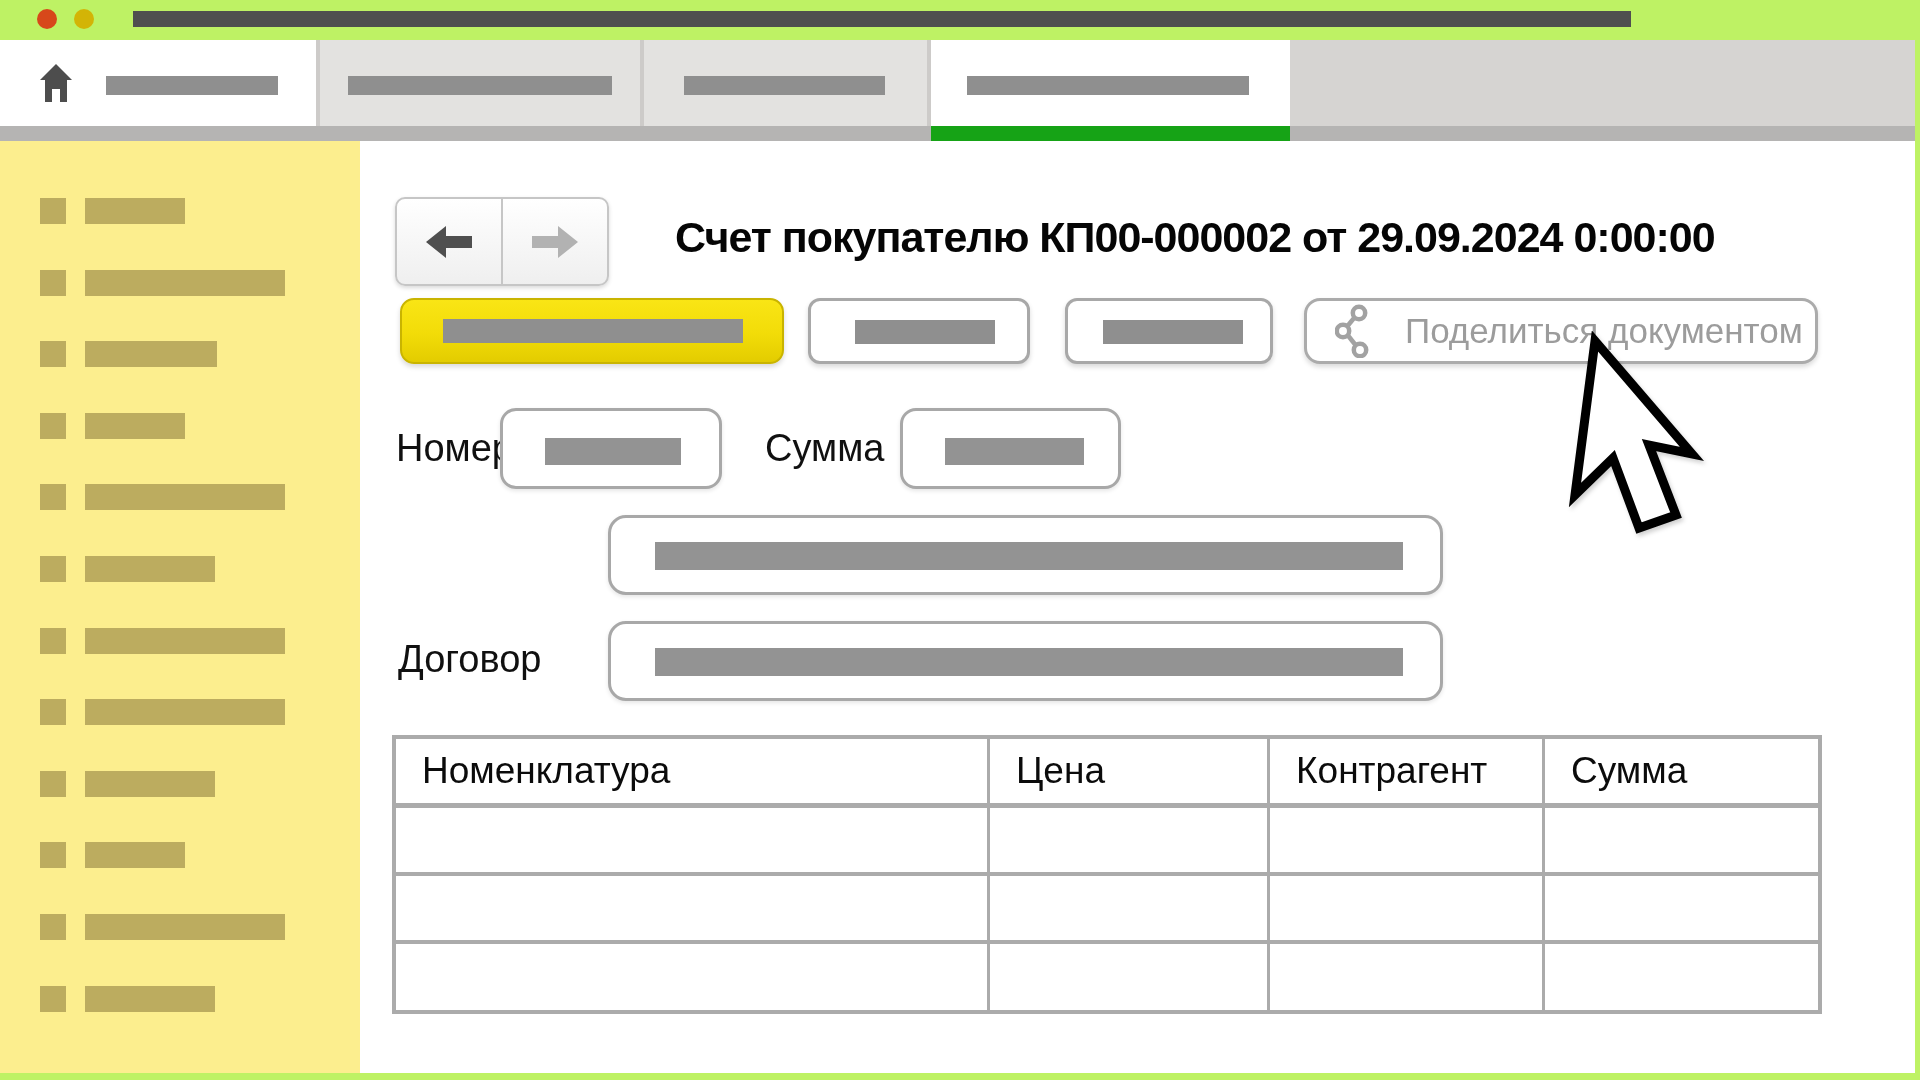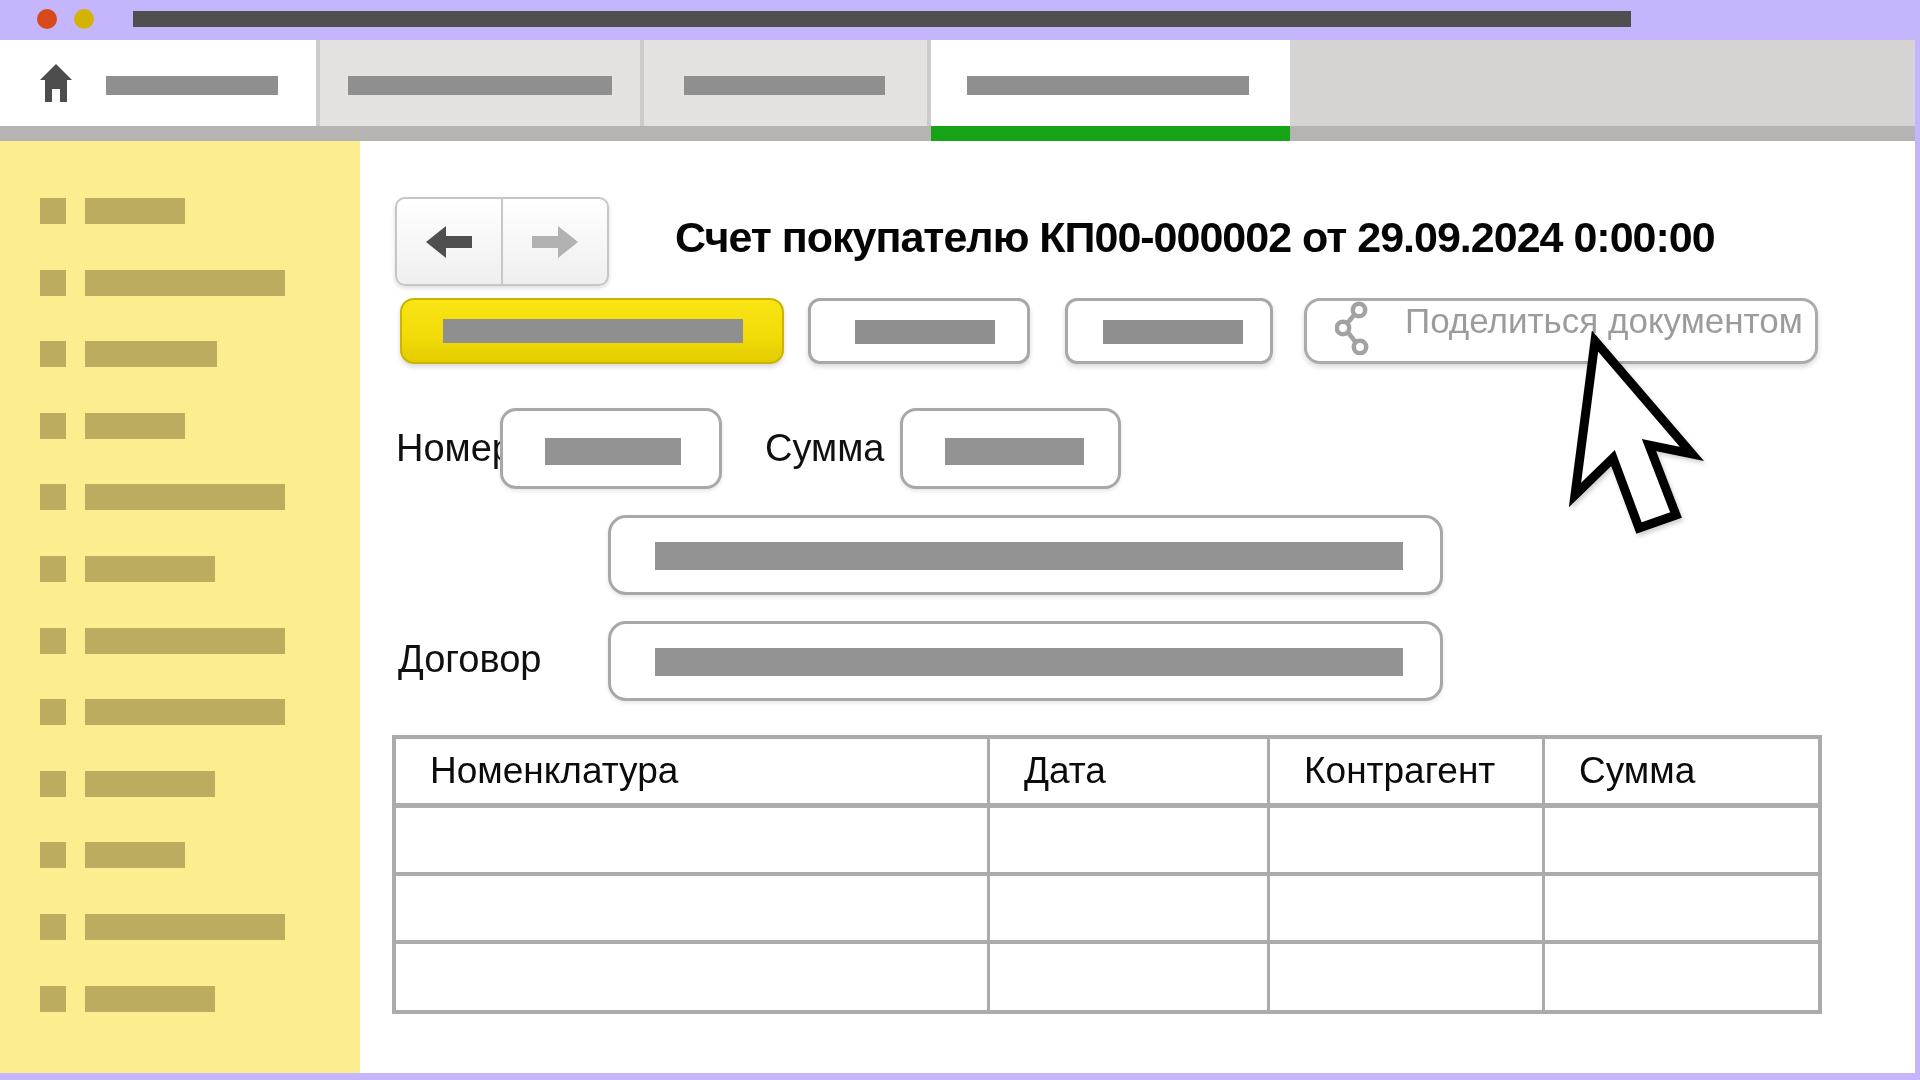--- a/index.html
+++ b/index.html
@@ -1,16 +1,16 @@
 <!DOCTYPE html>
 <html><head>
 <meta charset="utf-8">
 <style>
   html,body{margin:0;padding:0;background:#fff;}
-  #app{position:relative;width:1920px;height:1080px;background:#c4b5fd;overflow:hidden;
+  #app{position:relative;width:1920px;height:1080px;background:#bef264;overflow:hidden;
        font-family:"Liberation Sans",sans-serif;}
   
   .dot{position:absolute;top:9px;width:20px;height:20px;border-radius:50%;}
   .dot-red{left:37px;background:#D7481A;}
   .dot-yellow{left:74px;background:#D3B406;}
   .dark-bar{position:absolute;left:133px;top:11px;width:1498px;height:16px;background:#4F4F4F;}
   
   .tabbar{position:absolute;left:0;top:40px;width:1915px;height:86px;background:#CDCBC9;}
   .tab{position:absolute;top:0;height:86px;}
   .tab-white{background:#FFFFFF;}
@@ -35,35 +35,35 @@
   .page-title{position:absolute;left:675px;top:213px;font-size:43px;font-weight:bold;color:#050505;
               letter-spacing:-1px;white-space:nowrap;}
   .btn{position:absolute;top:298px;height:66px;box-sizing:border-box;border-radius:12px;
        box-shadow:0 3px 5px rgba(0,0,0,.15);}
   .btn-primary{left:400px;width:384px;border:2px solid #C9B400;border-radius:14px;
        background:linear-gradient(180deg,#F9E515 0%,#F2DC08 55%,#E3CC00 100%);}
   .btn-outline{background:#FFFFFF;border:3px solid #A8A8A8;}
   .btn-sec1{left:808px;width:222px;}
   .btn-sec2{left:1065px;width:208px;}
   .btn-share{left:1304px;width:514px;border:3px solid #ABABAB;border-radius:16px;background:#fff;
-       display:flex;}
+       display:flex;align-items:center;}
   .share-label{margin-left:36px;font-size:35px;color:#9C9C9C;white-space:nowrap;}
   .share-svg{margin-left:28px;flex:0 0 auto;}
   .ph{position:absolute;background:#8F8F8F;}
   .label{position:absolute;font-size:38px;color:#101010;white-space:nowrap;}
   .input{position:absolute;background:#fff;border:3px solid #A8A8A8;border-radius:16px;
          box-sizing:border-box;box-shadow:0 2px 4px rgba(0,0,0,.10);}
   .input .ph{background:#939393;}
   
   .doc-table{position:absolute;left:392px;top:735px;width:1422px;border:4px solid #ABABAB;
              background:#fff;box-sizing:content-box;}
   .thead{display:grid;grid-template-columns:594px 280px 275px 265px;height:64px;
          border-bottom:5px solid #ABABAB;}
   .thcell{border-right:3px solid #ABABAB;box-sizing:border-box;font-size:37px;color:#0B0B0B;
-          line-height:64px;padding-left:34px;overflow:hidden;}
+          line-height:64px;padding-left:26px;overflow:hidden;}
   .thcell:last-child{border-right:none;}
   .trow{display:grid;grid-template-columns:594px 280px 275px 265px;height:68px;
         border-bottom:4px solid #ABABAB;box-sizing:border-box;}
   .trow.last{border-bottom:none;height:66px;}
   .tcell{border-right:3px solid #ABABAB;box-sizing:border-box;}
   .tcell:last-child{border-right:none;}
   
   .cursor{position:absolute;left:1563px;top:331px;filter:drop-shadow(2px 3px 2px rgba(0,0,0,.18));}
 </style>
 </head>
@@ -200,21 +200,21 @@
   </div>
 
   <div class="label" style="left:398px;top:638px;">Договор</div>
   <div class="input" style="left:608px;top:621px;width:835px;height:80px;border-radius:18px;">
     <div class="ph" style="left:44px;top:24px;width:748px;height:28px;"></div>
   </div>
 
   <div class="doc-table">
     <div class="thead">
       <div class="thcell">Номенклатура</div>
-      <div class="thcell">Дата</div>
+      <div class="thcell">Цена</div>
       <div class="thcell">Контрагент</div>
       <div class="thcell">Сумма</div>
     </div>
     <div>
         <div class="trow">
           <div class="tcell"></div>
           <div class="tcell"></div>
           <div class="tcell"></div>
           <div class="tcell"></div>
         </div>

